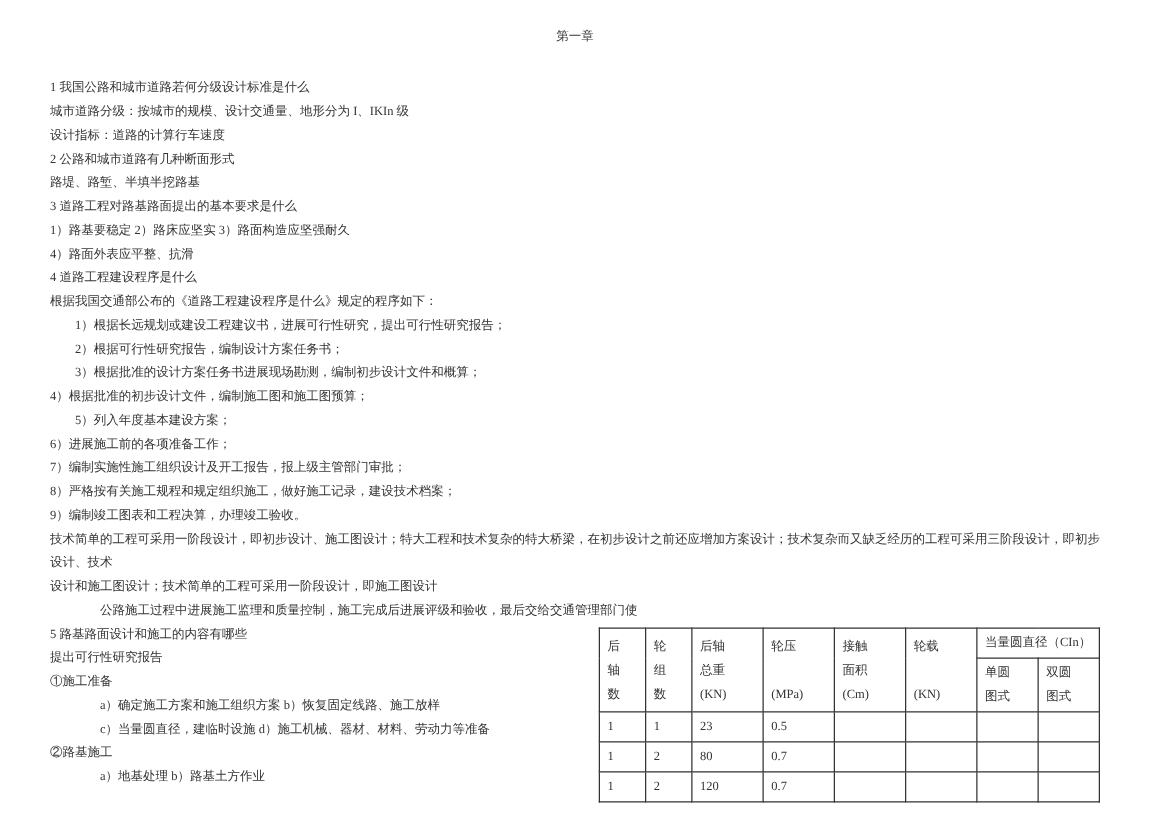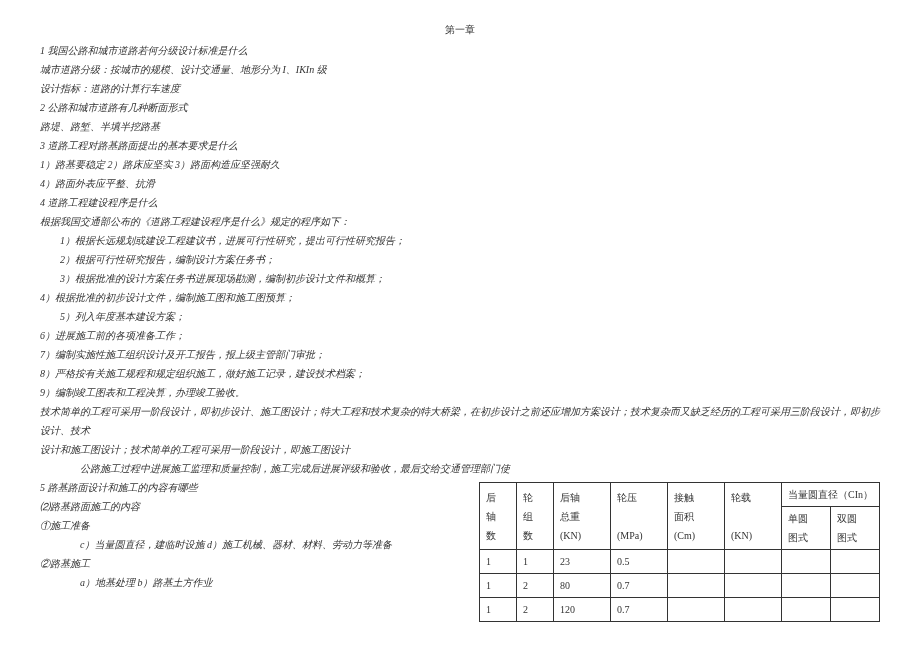--- a/index.html
+++ b/index.html
@@ -6,25 +6,24 @@
     font-family: "SimSun", "宋体", serif;
     font-size: 10px;
     line-height: 1.9;
     color: #333;
     margin: 0;
     padding: 20px 40px;
     background: #fff;
   }
   .title {
     text-align: center;
-    margin-bottom: 2px;
+    margin-bottom: 22px;
   }
   p {
     margin: 0;
-    font-style: italic;
   }
   .indent1 { padding-left: 2em; }
   .indent2 { padding-left: 4em; }
   .wrap {
     position: relative;
   }
   .table-wrap {
     float: right;
     margin-left: 10px;
     margin-top: 4px;
@@ -117,19 +116,20 @@
         <td></td>
         <td></td>
         <td></td>
         <td></td>
       </tr>
     </tbody>
       </table>
   </div>
 
   <p>5 路基路面设计和施工的内容有哪些</p>
-  <p>⑵路基路面施工的内容</p>
+  <p>提出可行性研究报告</p>
   <p>①施工准备</p>
+  <p class="indent2">a）确定施工方案和施工组织方案 b）恢复固定线路、施工放样</p>
   <p class="indent2">c）当量圆直径，建临时设施 d）施工机械、器材、材料、劳动力等准备</p>
   <p>②路基施工</p>
   <p class="indent2">a）地基处理 b）路基土方作业</p>
   <div class="clear"></div>
 </div>
 
 </body></html>

